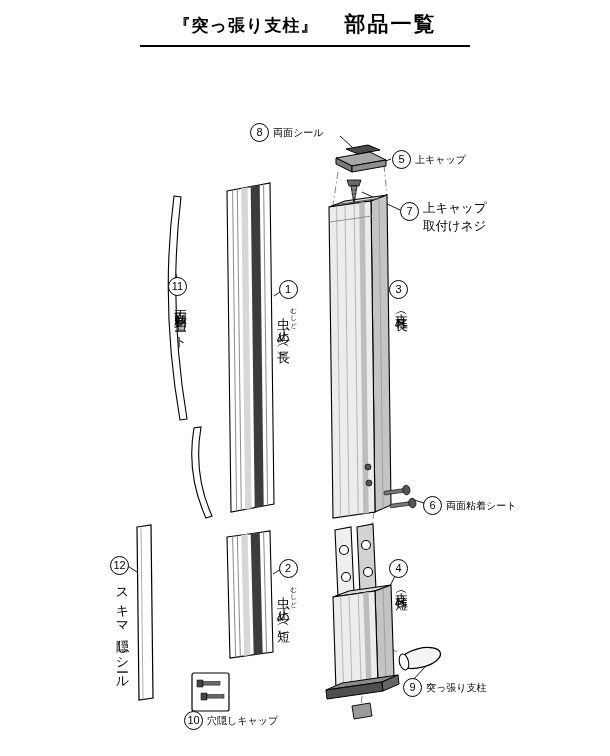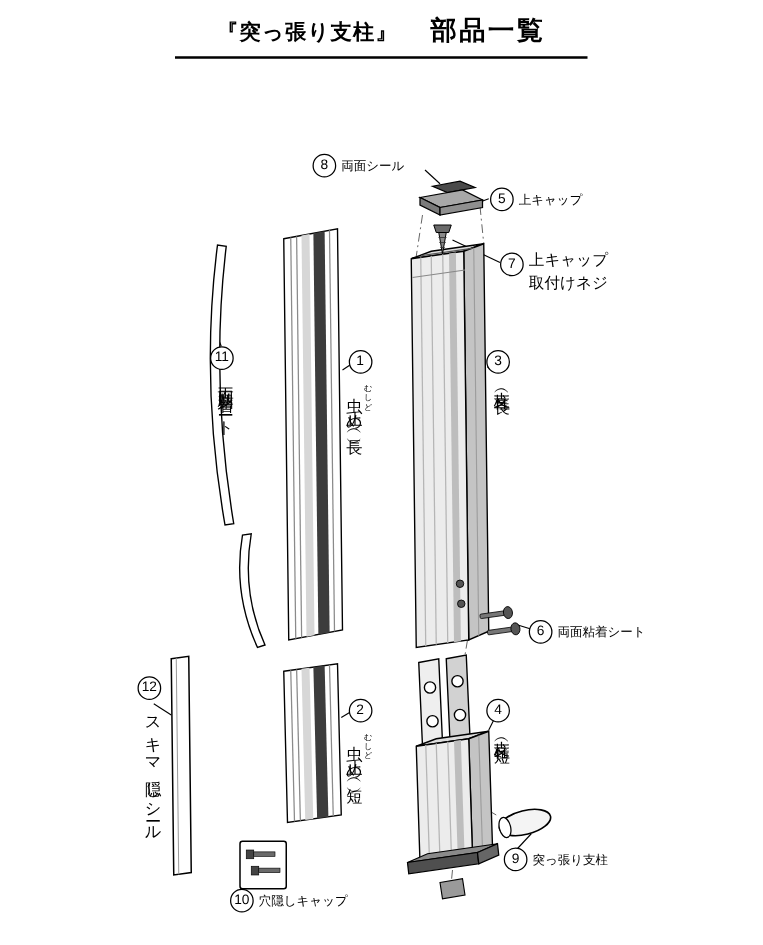--- a/index.html
+++ b/index.html
@@ -210,21 +210,21 @@
 <div class="label v" style="left:389px;top:280px">
   <span class="circ">3</span>
   <span class="vtext">支柱（長）</span>
 </div>
 
 <div class="label h" style="left:423px;top:496px">
   <span class="circ">6</span>
   <span class="ltext">両面粘着シート</span>
 </div>
 
-<div class="label v" style="left:110px;top:541px">
+<div class="label v" style="left:110px;top:556px">
   <span class="circ">12</span>
   <span class="vtext">スキマ隠しシール</span>
 </div>
 
 <div class="label v" style="left:277px;top:559px">
   <span class="circ">2</span>
   <span class="vtext"><ruby><span>虫止</span><rt>むしど</rt></ruby><span>め（短）</span></span>
 </div>
 
 <div class="label v" style="left:389px;top:559px">

